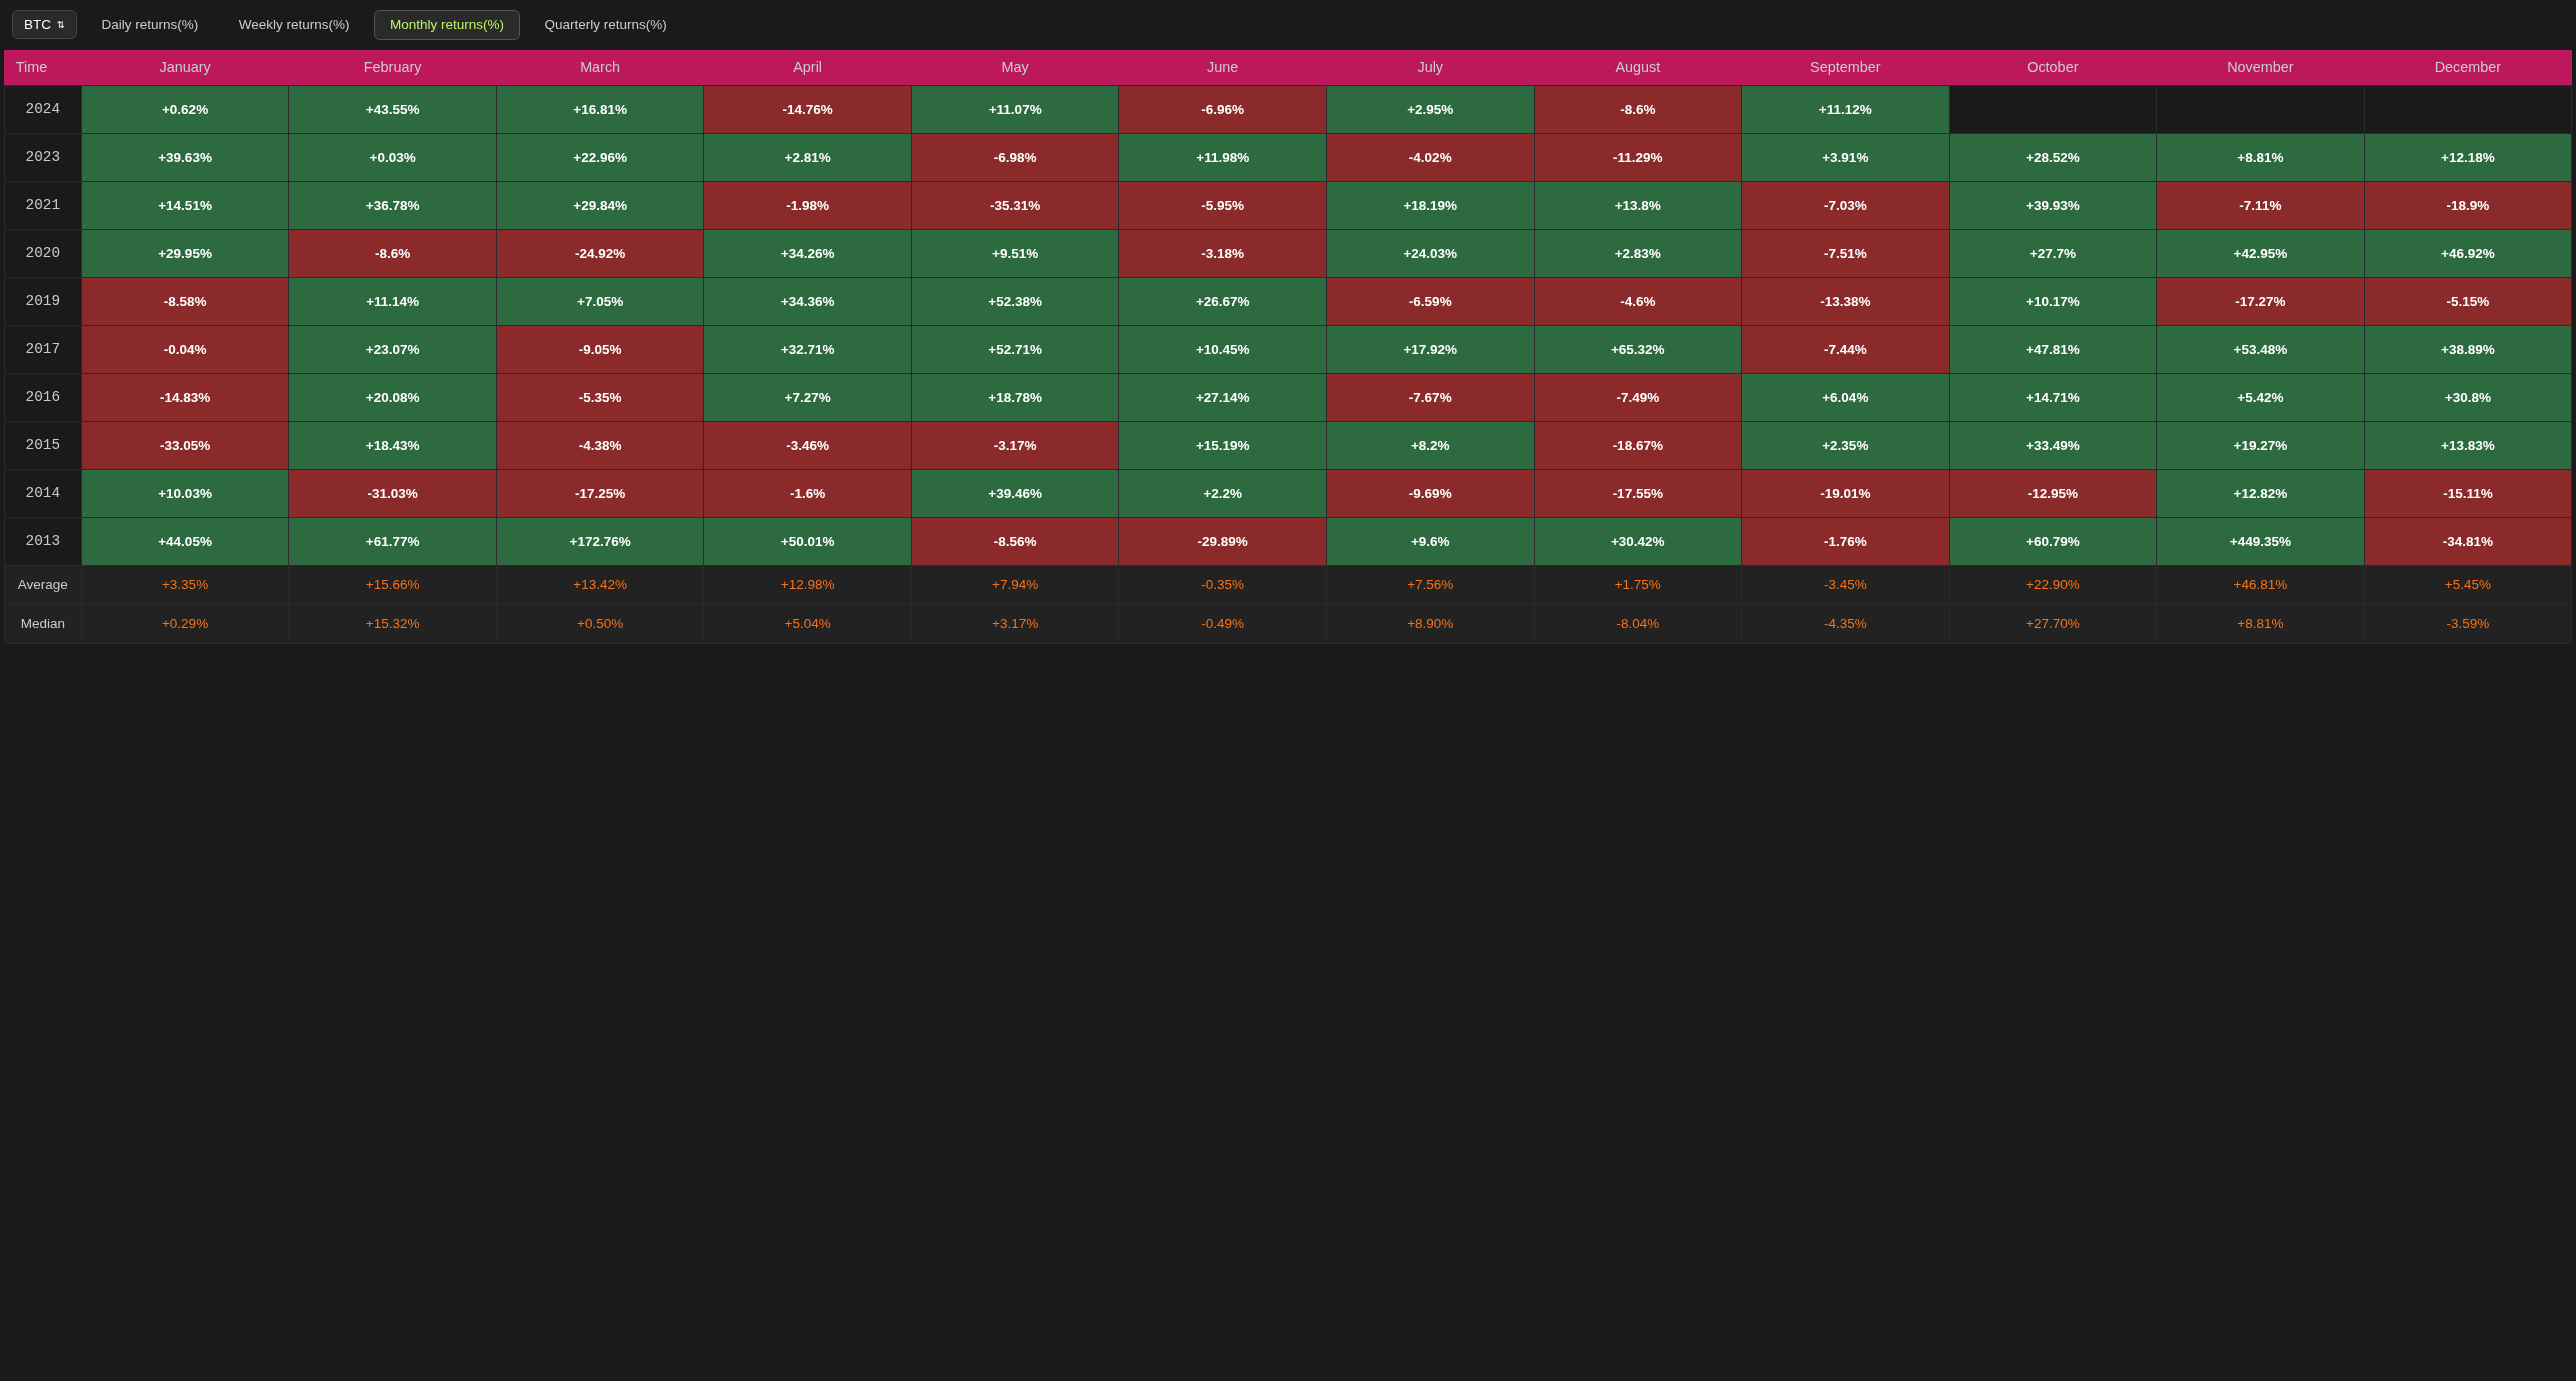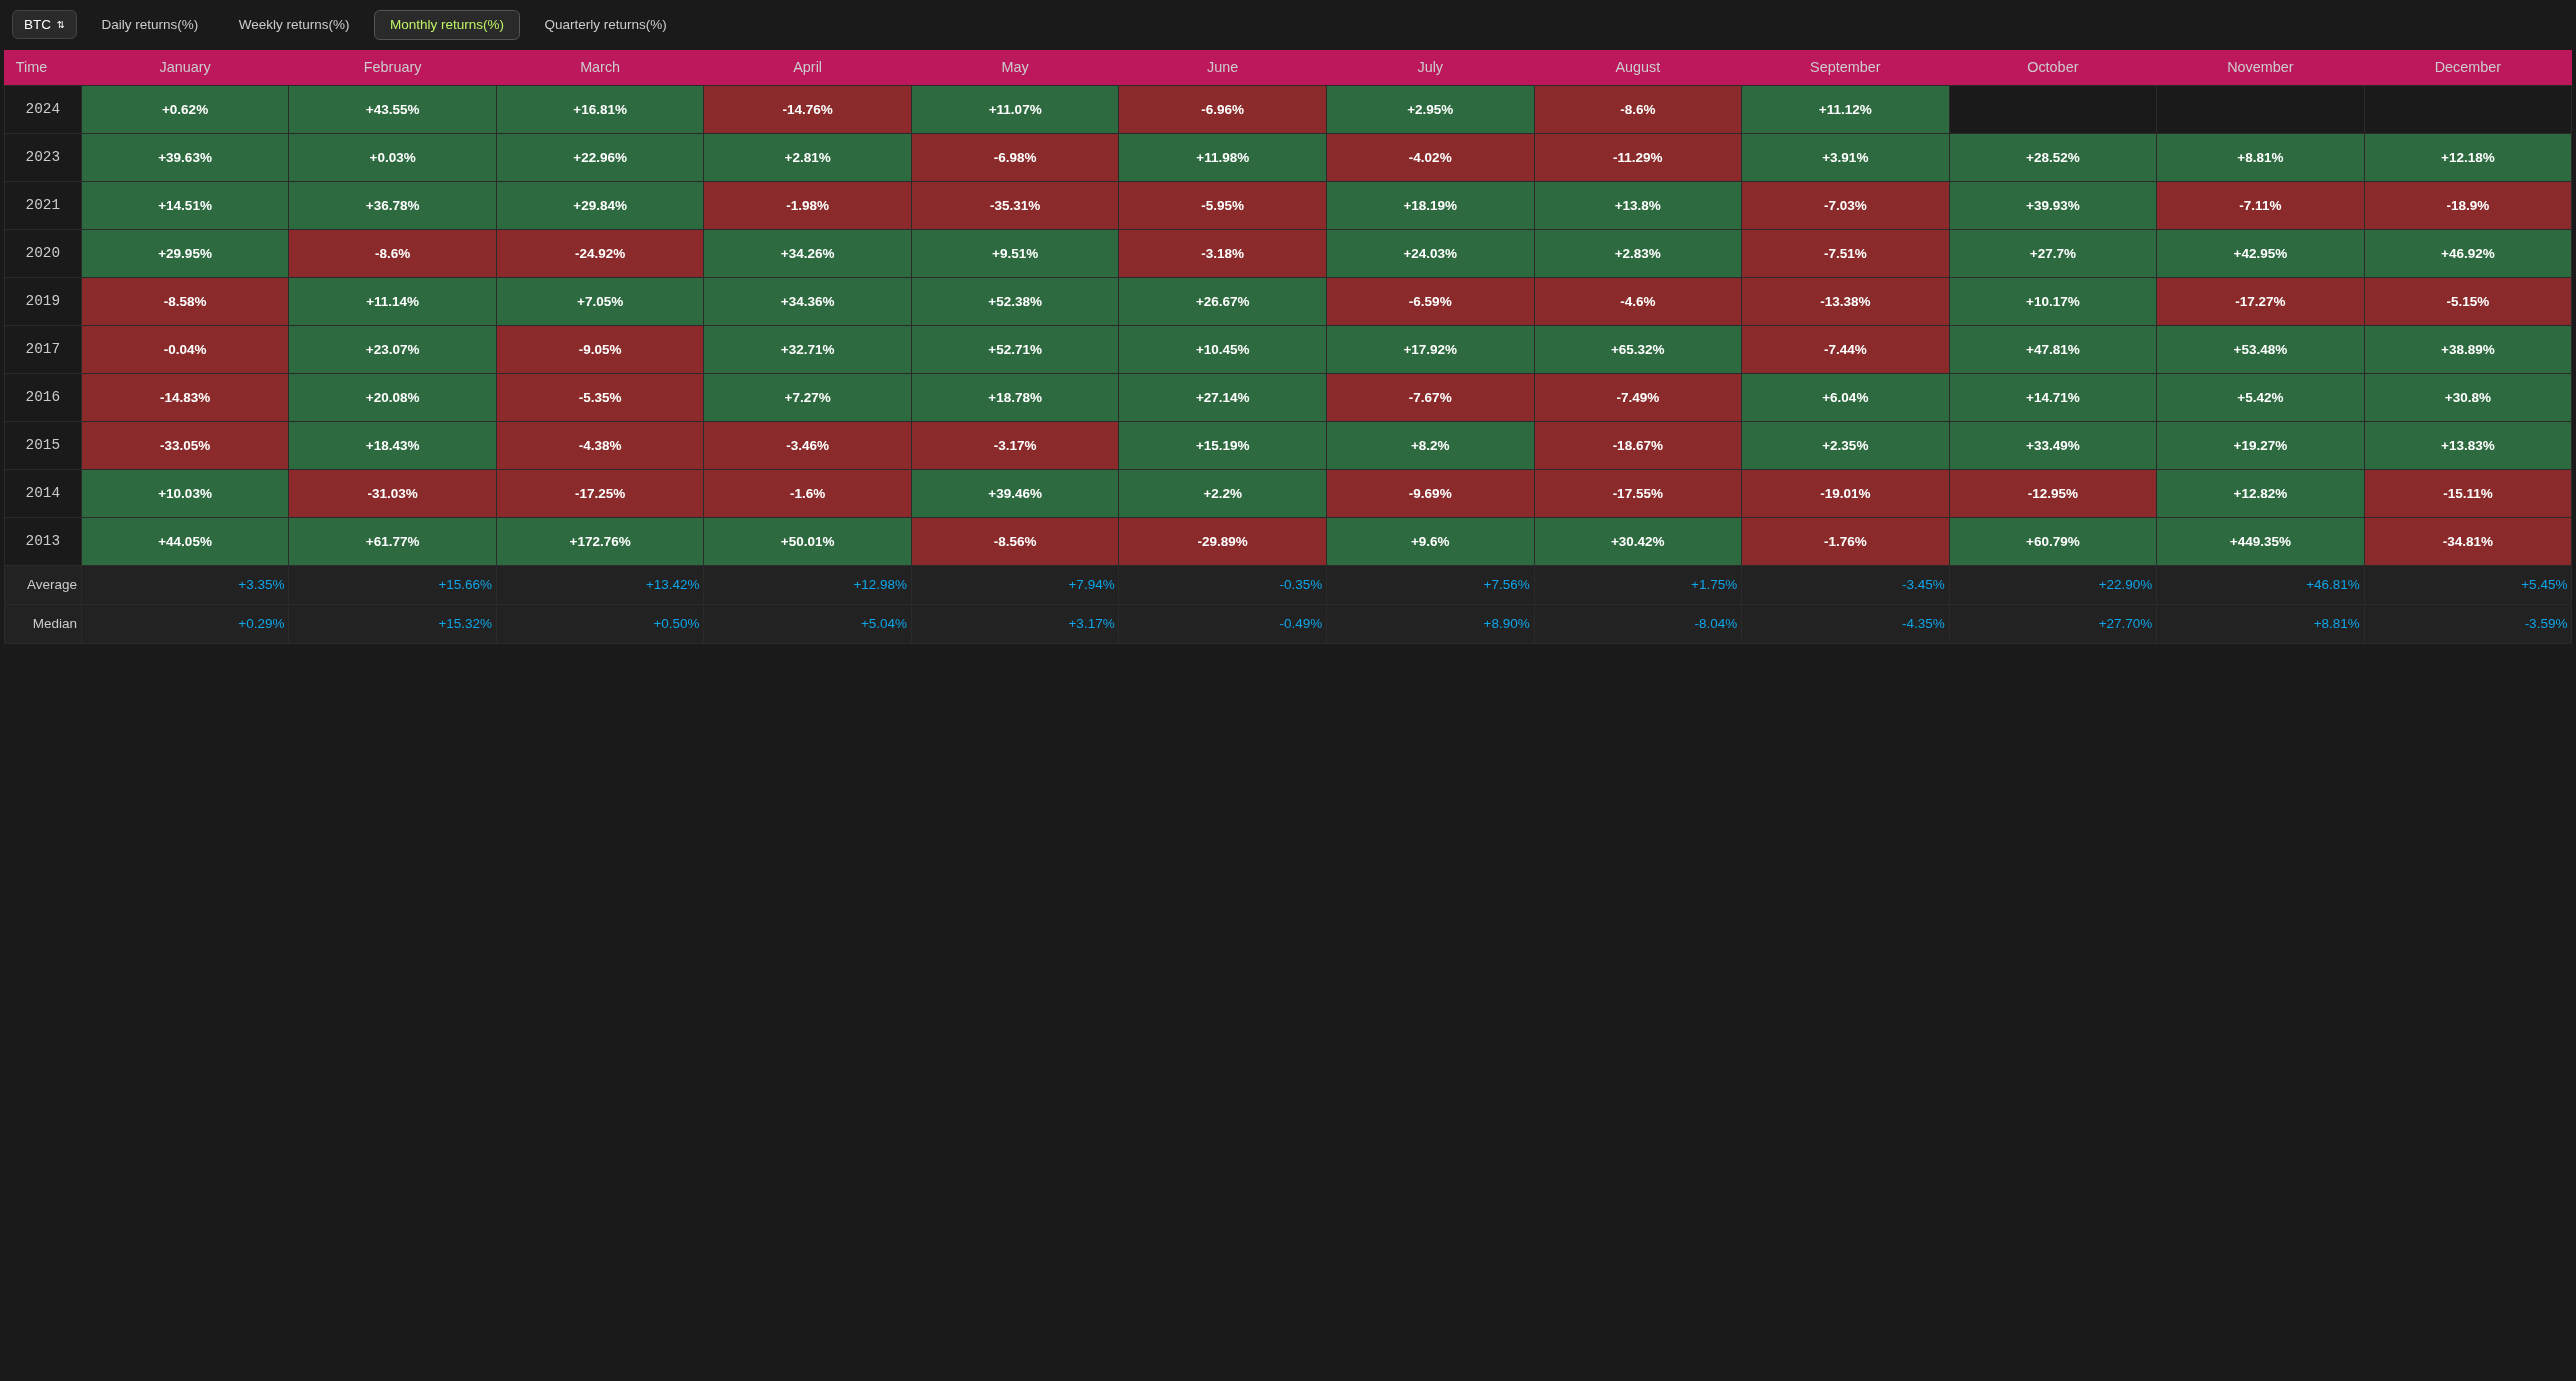--- a/index.html
+++ b/index.html
@@ -86,25 +86,25 @@
       color: #fff;
     }
     .cell-red {
       background: #8b2a2a;
       color: #fff;
     }
     .cell-empty {
       background: #1a1a1a;
     }
     tfoot td {
-      text-align: right;
+      text-align: center;
       padding: 11.5px 3.8px;
       border: 1px solid #2a2a2a;
       font-size: 13.5px;
-      color: #0ea5e9;
+      color: #f97316;
       background: #222;
     }
     tfoot td:first-child {
       color: #ccc;
       font-weight: 500;
       font-size: 13.5px;
     }
     .chevron {
       font-size: 9.6px;
     }

